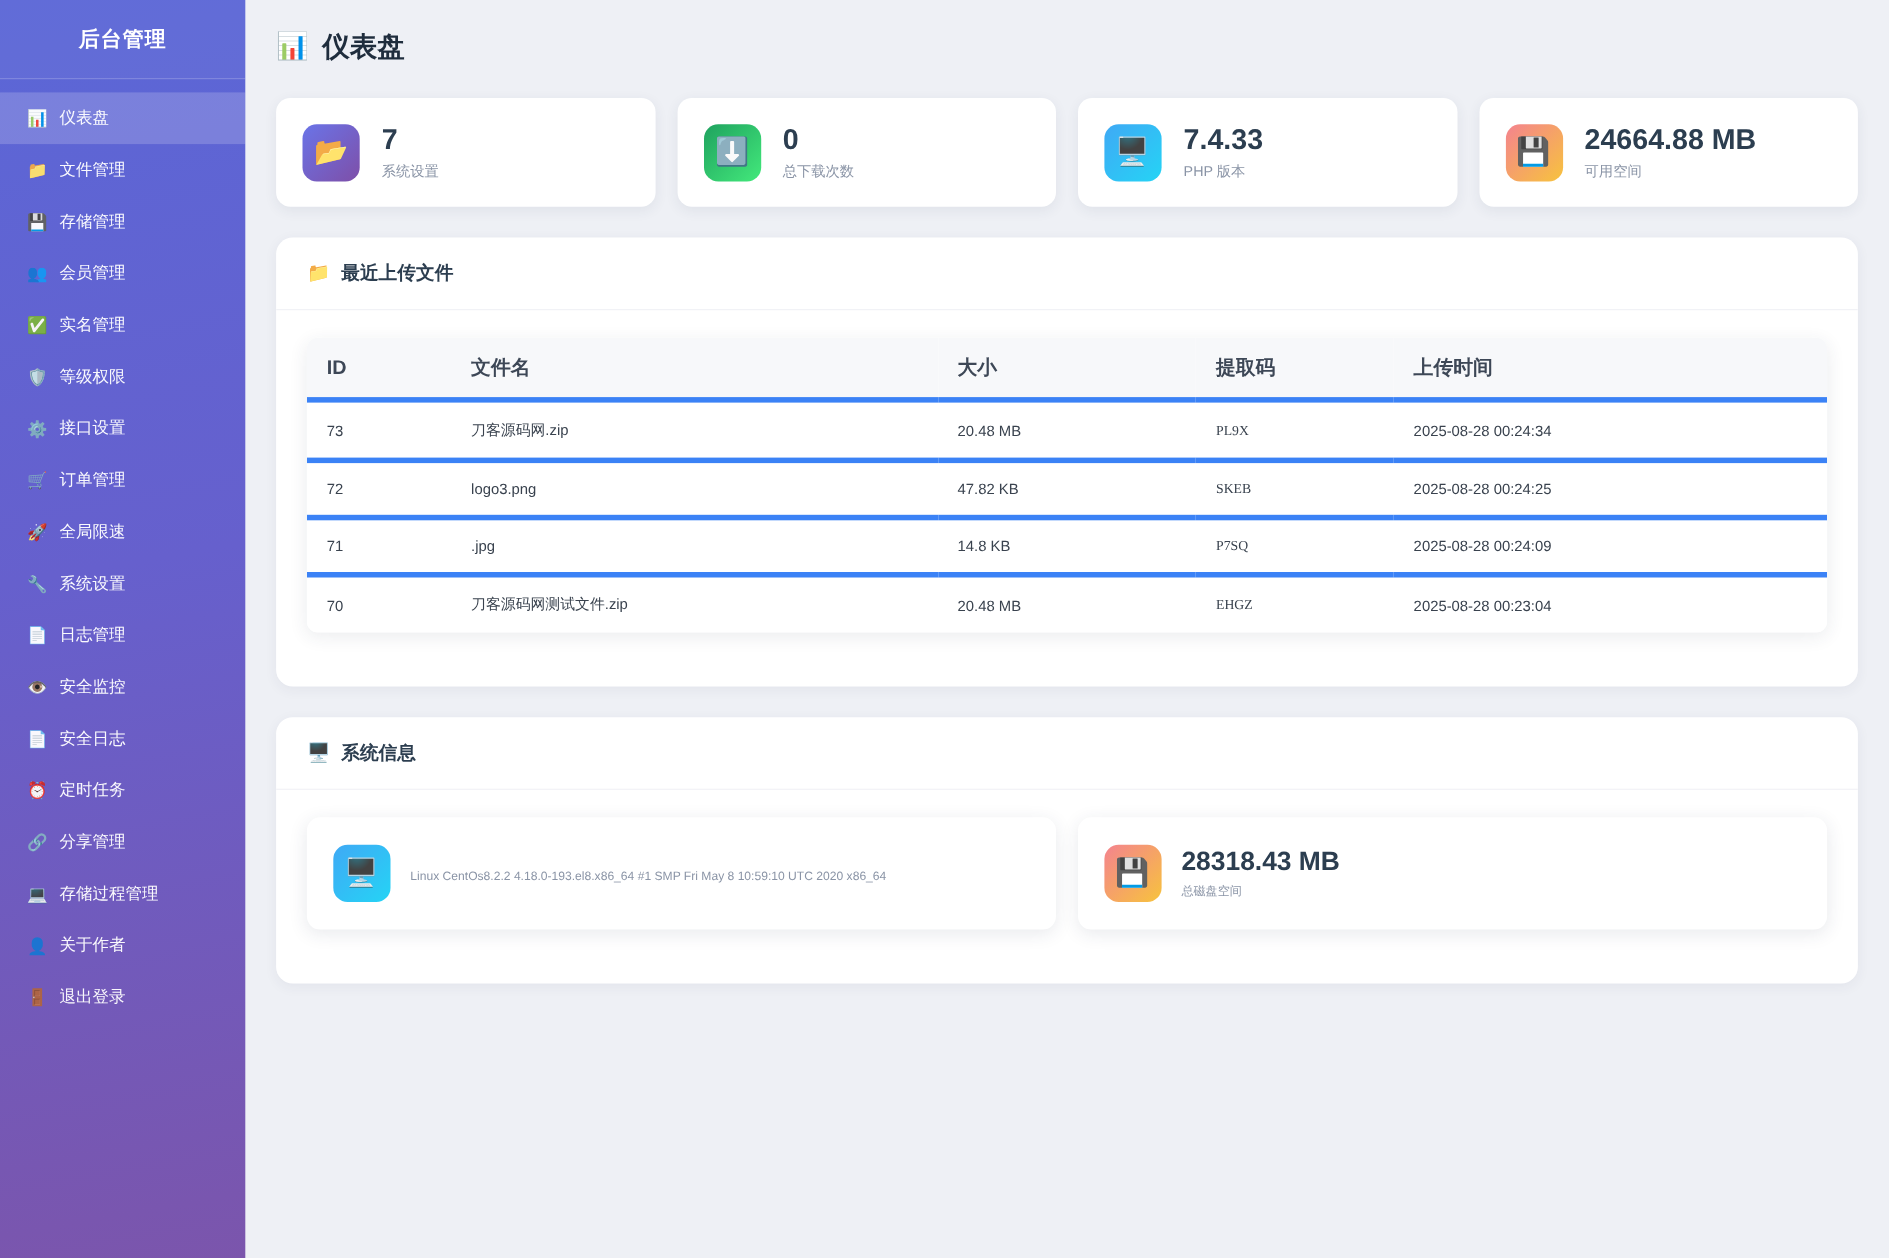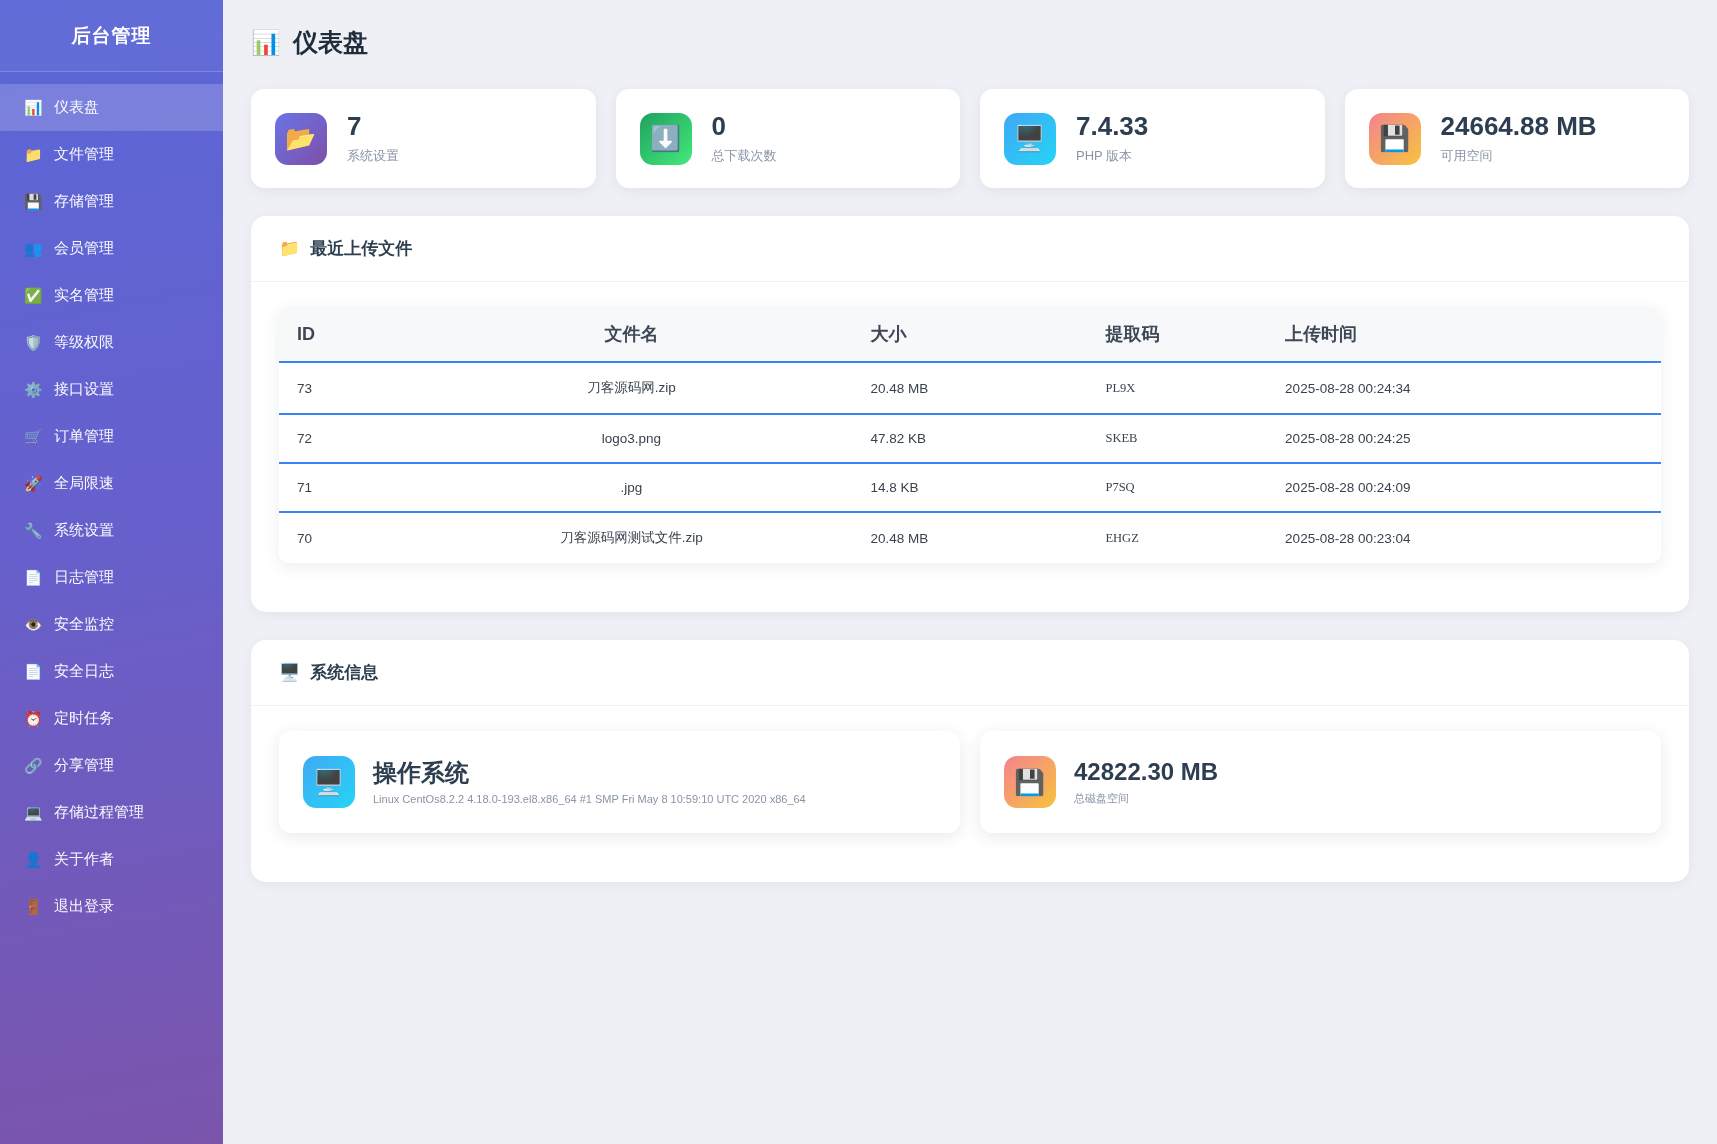--- a/index.html
+++ b/index.html
@@ -74,24 +74,24 @@
     border-radius:10px; overflow:hidden;
     box-shadow:0 4px 16px rgba(40,50,80,.09);
   }
   table { width:100%; border-collapse:collapse; }
   thead th {
     background:#f7f8fa; text-align:left; font-size:18px; color:#3d4756;
     font-weight:bold; padding:15px 18px;
   }
   tbody td {
     padding:16px 18px; font-size:13.5px; color:#39424e;
-    border-top:2px solid #3b82f6; background:#fff;
+    border-top:5px solid #3b82f6; background:#fff;
   }
   th:nth-child(1), td:nth-child(1) { width:9.5%; }
-  th:nth-child(2), td:nth-child(2) { width:32%;text-align:center; }
+  th:nth-child(2), td:nth-child(2) { width:32%; }
   th:nth-child(3), td:nth-child(3) { width:17%; }
   th:nth-child(4), td:nth-child(4) { width:13%; }
   th:nth-child(5), td:nth-child(5) { width:28.5%; }
   td.mono { font-family:Liberation Serif, serif; font-size:12.5px; }
 
   
   .system-grid { display:grid; grid-template-columns:1fr 1fr; gap:20px; }
   .sys-card {
     background:#fff; border-radius:12px; padding:20px 24px;
     box-shadow:0 4px 16px rgba(40,50,80,.10);
@@ -276,28 +276,27 @@
     <section class="panel">
       <div class="panel-header">
         <span class="panel-icon">🖥️</span>
         <span>系统信息</span>
       </div>
       <div class="panel-body">
         <div class="system-grid" id="system-grid">
             <div class="sys-card">
               <div class="badge-icon grad-blue">🖥️</div>
               <div class="sys-text">
-                <div class="sys-title">操作系统</div>
                 <div class="sys-sub">Linux CentOs8.2.2 4.18.0-193.el8.x86_64 #1 SMP Fri May 8 10:59:10 UTC 2020 x86_64</div>
               </div>
             </div>
             <div class="sys-card">
               <div class="badge-icon grad-orange">💾</div>
               <div class="sys-text">
-                <div class="sys-title">42822.30 MB</div>
+                <div class="sys-title">28318.43 MB</div>
                 <div class="sys-sub">总磁盘空间</div>
               </div>
             </div>
           </div>
       </div>
     </section>
 
   </main>
 </div>
 

